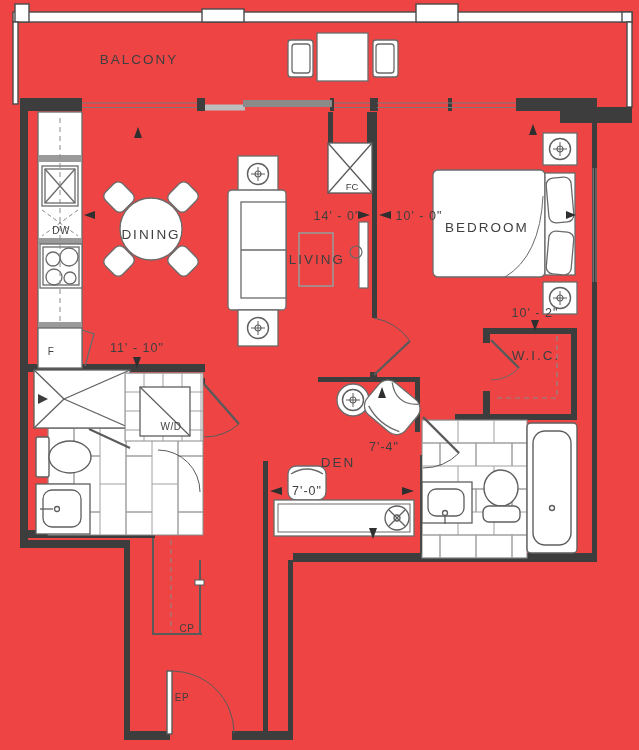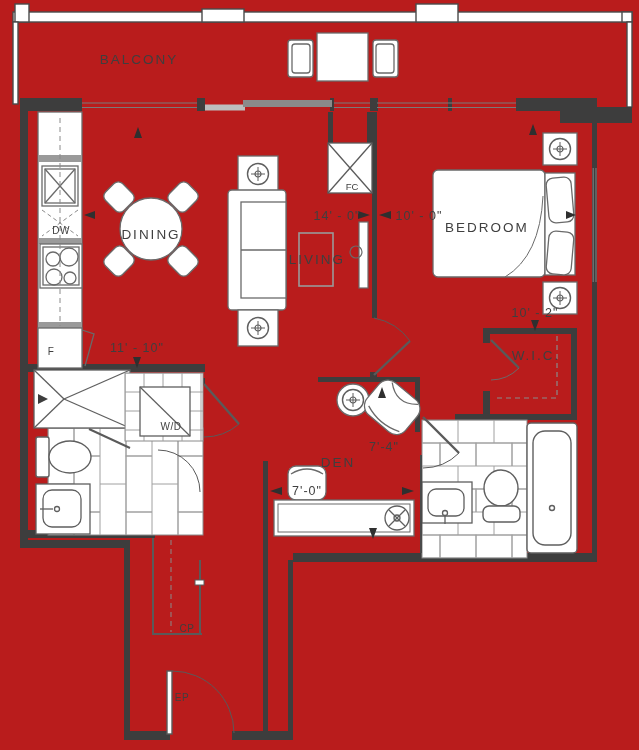--- a/index.html
+++ b/index.html
@@ -1,16 +1,16 @@
 <!DOCTYPE html>
 <html><head>
 <meta charset="utf-8">
 <style>
   html,body{margin:0;padding:0;background:#ffffff;}
-  .stage{position:relative;width:639px;height:750px;background:#b91c1c;overflow:hidden;
+  .stage{position:relative;width:639px;height:750px;background:#ef4444;overflow:hidden;
          font-family:"Liberation Sans", sans-serif;}
   svg{position:absolute;left:0;top:0;}
   text{font-family:"Liberation Sans", sans-serif;fill:#3f3f3f;}
   .room-label{font-size:13.5px;letter-spacing:2px;}
   .dim-label{font-size:12.5px;letter-spacing:1px;}
   .small-label{font-size:10px;letter-spacing:.5px;}
   .tiny-label{font-size:9.5px;}
 </style>
 </head>
 <body>

